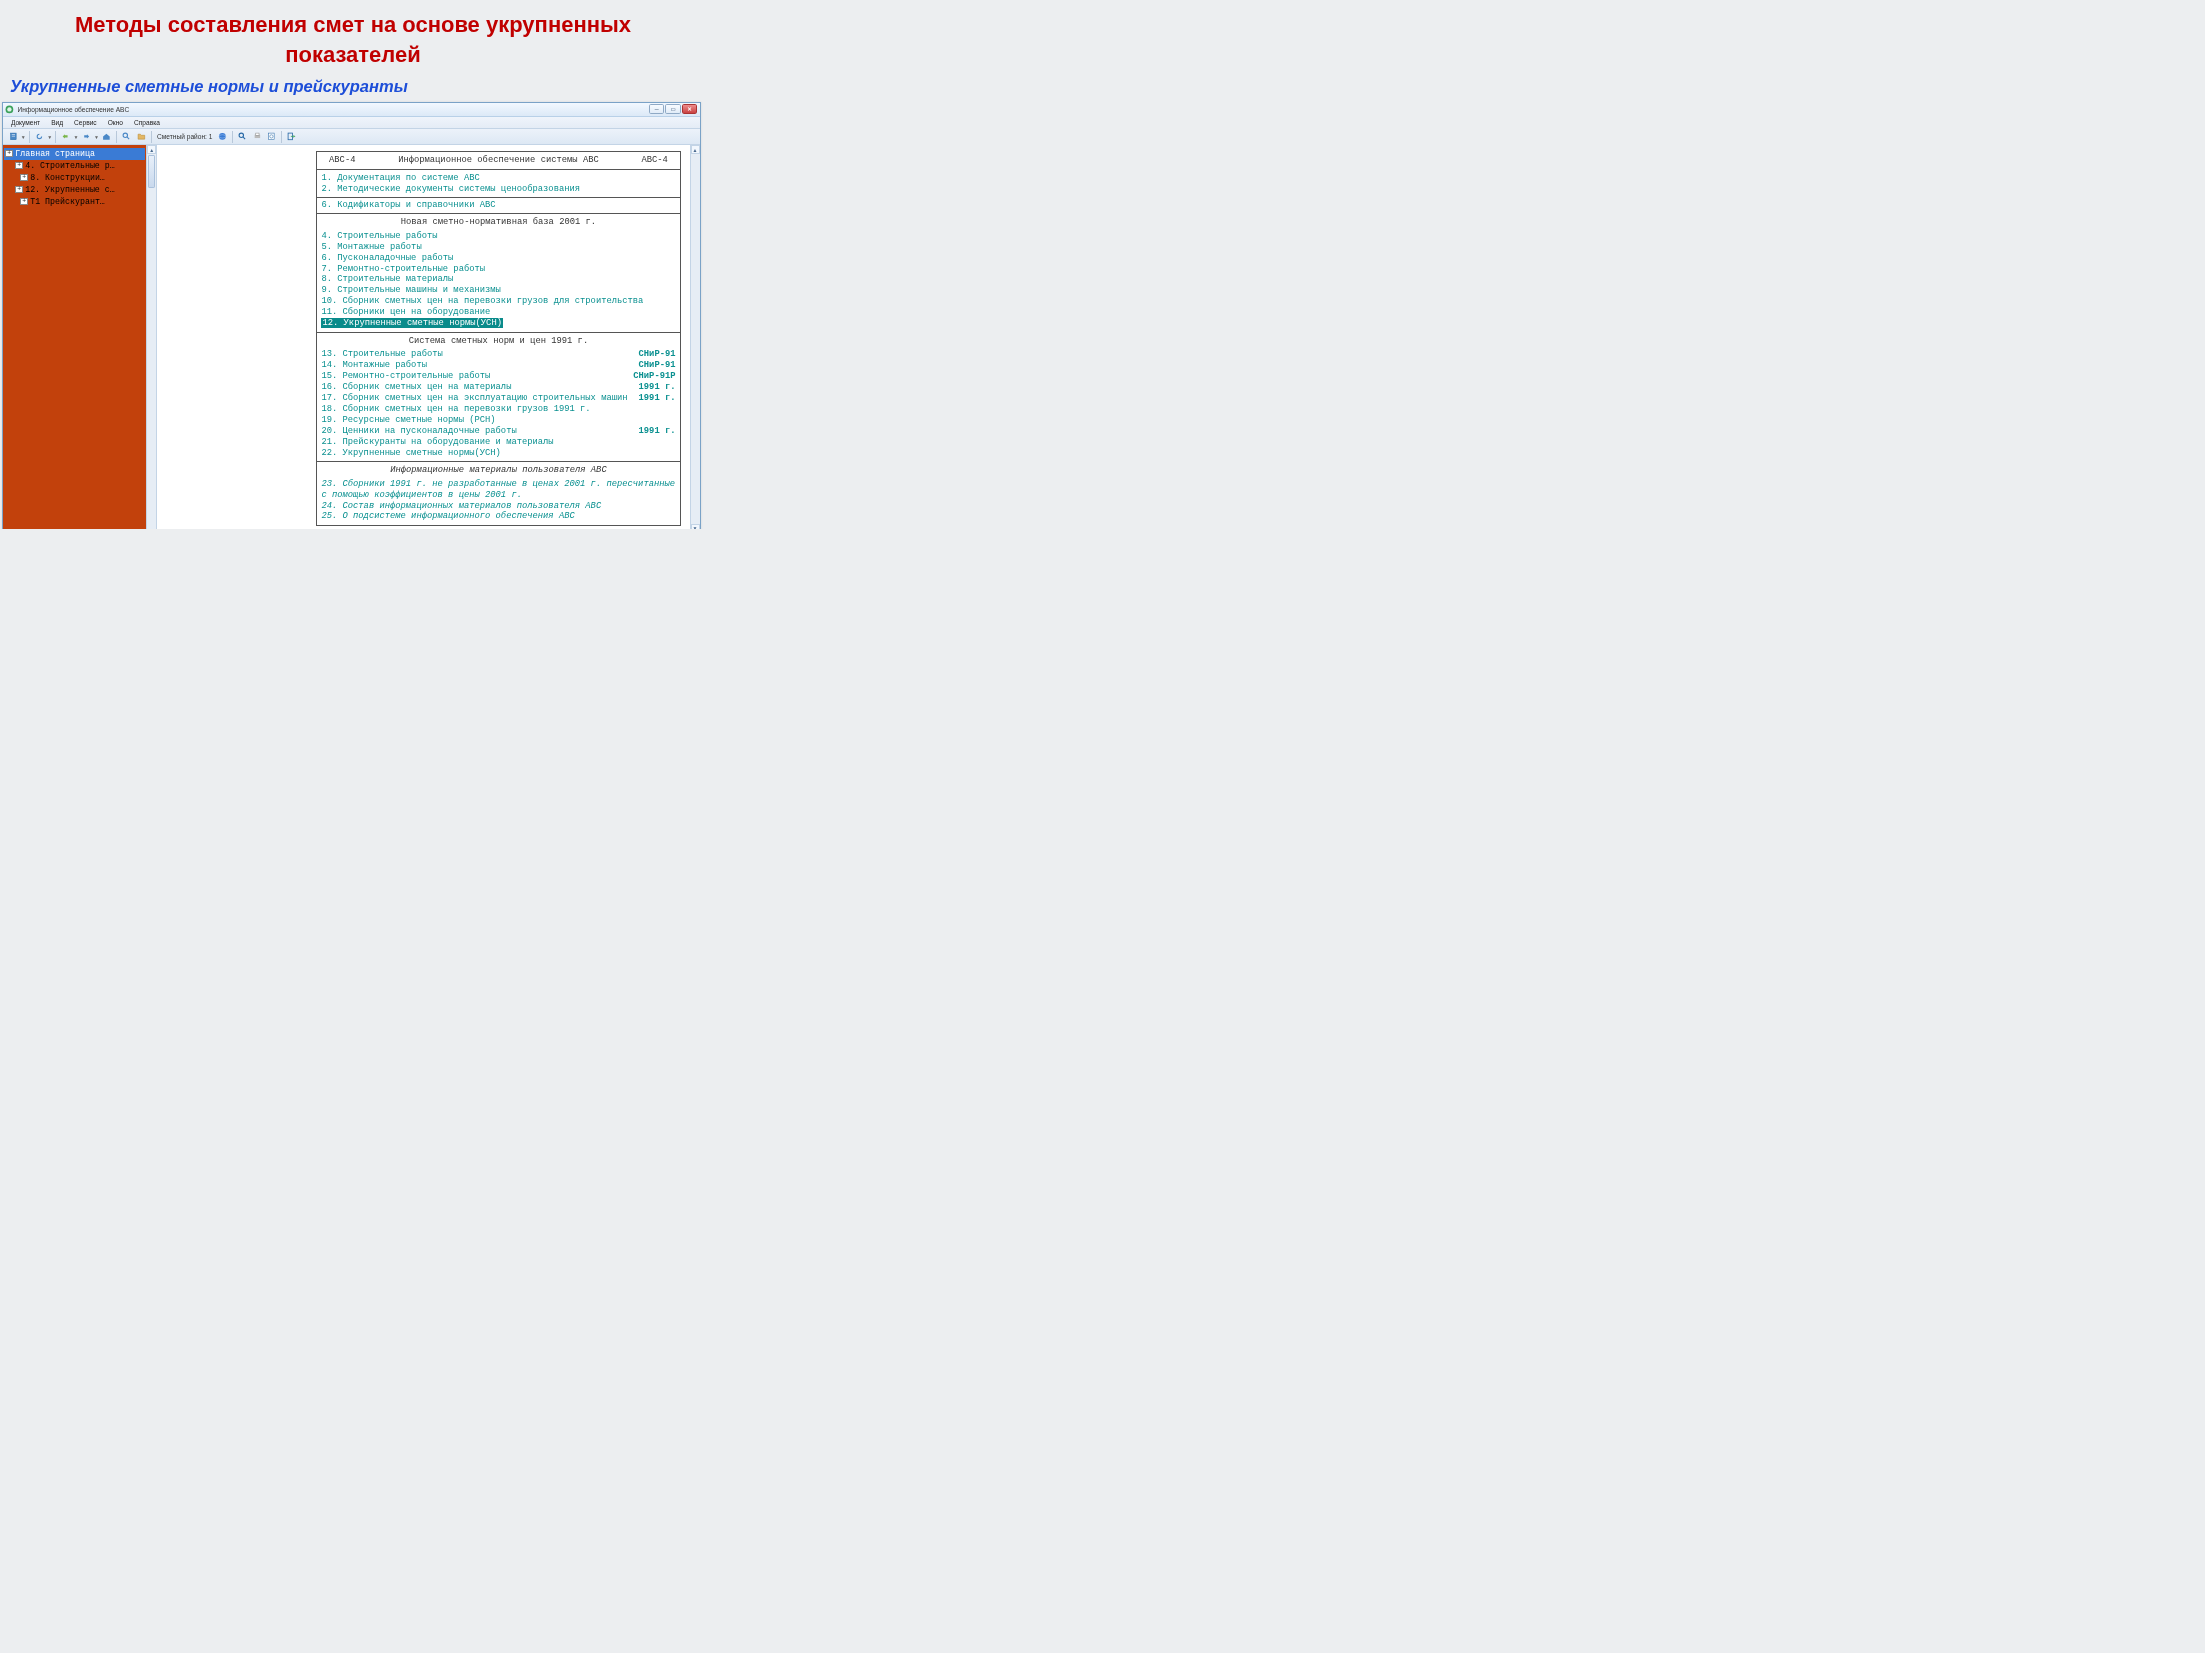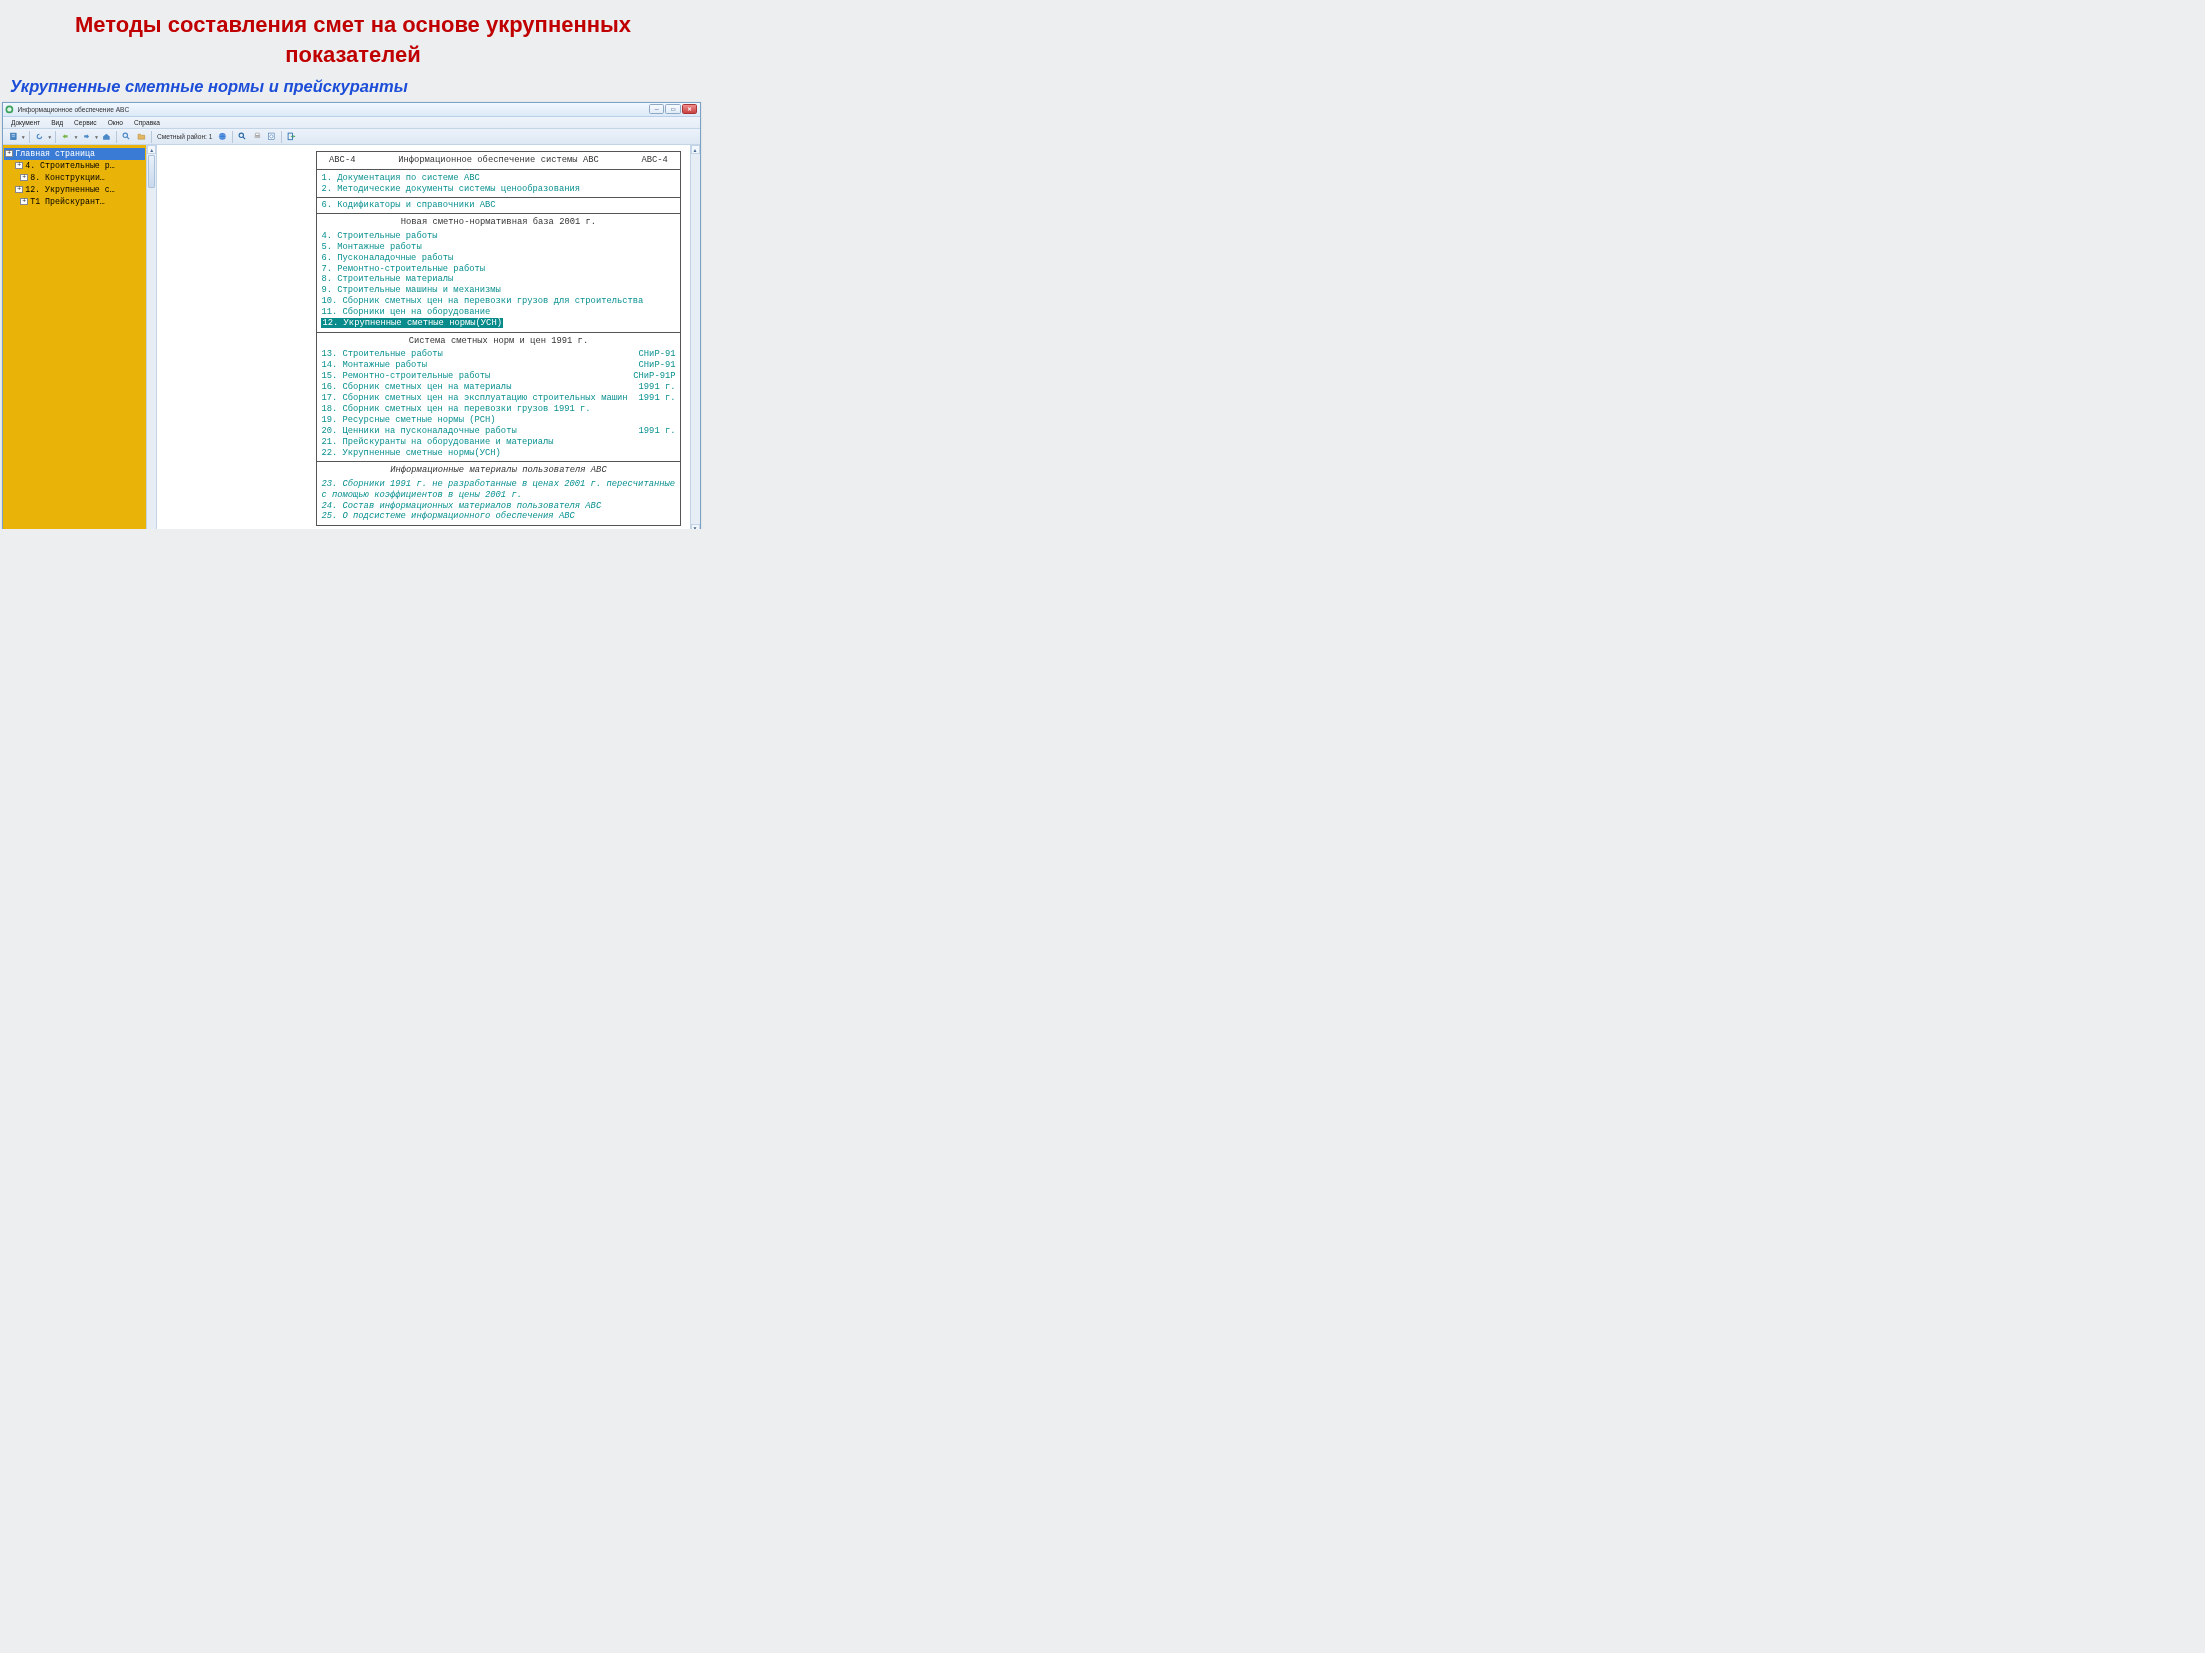--- a/index.html
+++ b/index.html
@@ -104,21 +104,21 @@
     display: flex;
     height: 397px;
   }
   .tree-panel {
     width: 154px;
     border-right: 0.6px solid #c3d4e6;
     display: flex;
   }
   .tree-body {
     flex: 1;
-    background: #eab308;
+    background: #c2410c;
     overflow: hidden;
     padding: 2.2px 1.1px;
     font-family: "Courier New", monospace;
     font-size: 8.3px;
   }
   .tree-scroll {
     width: 10px;
     background: #e6edf5;
     border-left: 0.6px solid #c3d4e6;
     position: relative;
@@ -198,21 +198,21 @@
   }
   .link-line {
     color: #0a9090;
     white-space: nowrap;
     overflow: hidden;
   }
   .link-line.suffix {
     display:flex;
   }
   .link-line.suffix .ll-main{flex:1;}
-  .link-line.suffix .ll-sfx{padding-left:11px;}
+  .link-line.suffix .ll-sfx{padding-left:11px;font-weight:bold;}
   .link-line.hl {
     color: #fff;
   }
   .link-line.hl span.hltxt {
     background: #0a8b8b;
     padding: 0 1.1px;
   }
   .doc-rule {
     text-align:center;
     color:#333;

